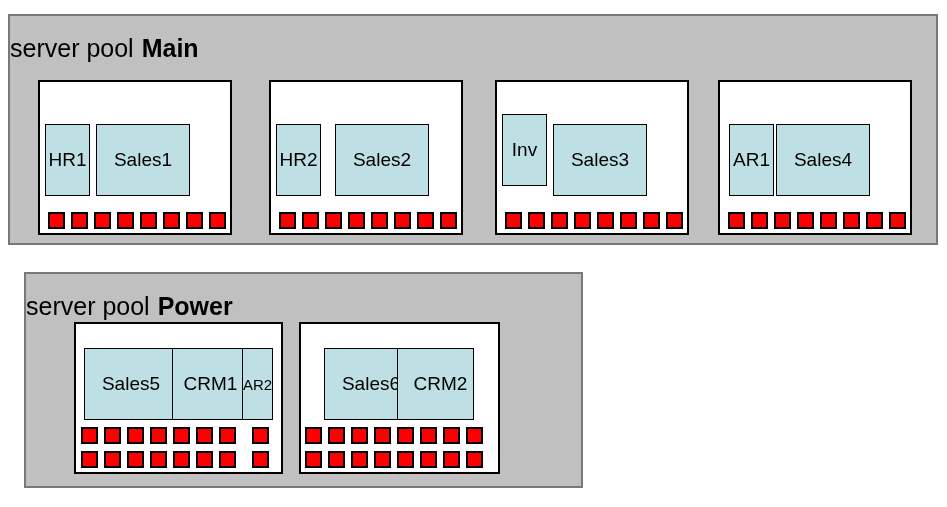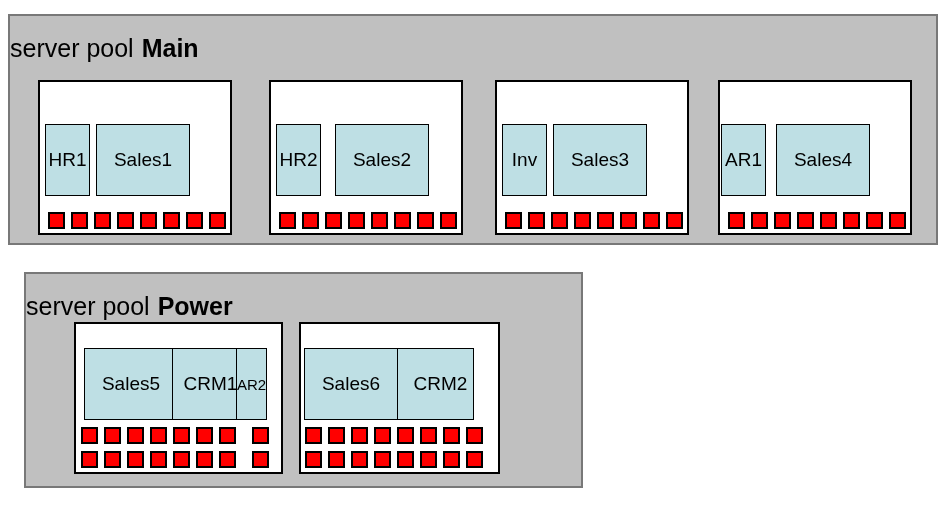--- a/index.html
+++ b/index.html
@@ -115,39 +115,39 @@
             <div class="cpu"></div>
             <div class="cpu"></div>
             <div class="cpu"></div>
             <div class="cpu"></div>
             <div class="cpu"></div>
             <div class="cpu"></div>
             <div class="cpu"></div>
           </div>
         </div>
         <div class="server" style="left: 485px; top: 64px; width: 194px; height: 155px;">
-          <div class="vm size-s" style="left: 5px; top: 42px;">
+          <div class="vm size-s" style="left: 5px; top: 32px;">
             <span>Inv</span>
           </div>
           <div class="vm size-l" style="left: 56px; top: 42px;">
             <span>Sales3</span>
           </div>
           <div class="cpu-row" style="left: 8px; top: 130px;">
             <div class="cpu"></div>
             <div class="cpu"></div>
             <div class="cpu"></div>
             <div class="cpu"></div>
             <div class="cpu"></div>
             <div class="cpu"></div>
             <div class="cpu"></div>
             <div class="cpu"></div>
           </div>
         </div>
         <div class="server" style="left: 708px; top: 64px; width: 194px; height: 155px;">
-          <div class="vm size-s" style="left: 1px; top: 42px;">
+          <div class="vm size-s" style="left: 9px; top: 42px;">
             <span>AR1</span>
           </div>
           <div class="vm size-l" style="left: 56px; top: 42px;">
             <span>Sales4</span>
           </div>
           <div class="cpu-row" style="left: 8px; top: 130px;">
             <div class="cpu"></div>
             <div class="cpu"></div>
             <div class="cpu"></div>
             <div class="cpu"></div>
@@ -163,21 +163,21 @@
   <section class="pool pool-power">
     <div class="pool-title"><span>server pool</span><b>Power</b></div>
     <div class="servers">
         <div class="server" style="left: 48px; top: 48px; width: 209px; height: 152px;">
           <div class="vm size-l" style="left: 8px; top: 24px;">
             <span>Sales5</span>
           </div>
           <div class="vm size-m" style="left: 96px; top: 24px;">
             <span>CRM1</span>
           </div>
-          <div class="vm size-xs" style="left: 160px; top: 24px;">
+          <div class="vm size-xs" style="left: 166px; top: 24px;">
             <span>AR2</span>
           </div>
           <div class="cpu-row" style="left: 5px; top: 103px;">
             <div class="cpu"></div>
             <div class="cpu"></div>
             <div class="cpu"></div>
             <div class="cpu"></div>
             <div class="cpu"></div>
             <div class="cpu"></div>
             <div class="cpu"></div>
@@ -190,21 +190,21 @@
             <div class="cpu"></div>
             <div class="cpu"></div>
             <div class="cpu"></div>
             <div class="cpu"></div>
             <div class="cpu"></div>
             <div class="cpu-gap"></div>
             <div class="cpu"></div>
           </div>
         </div>
         <div class="server" style="left: 273px; top: 48px; width: 201px; height: 152px;">
-          <div class="vm size-l" style="left: 3px; top: 24px;">
+          <div class="vm size-l" style="left: 23px; top: 24px;">
             <span>Sales6</span>
           </div>
           <div class="vm size-m" style="left: 96px; top: 24px; padding-left: 10px;">
             <span>CRM2</span>
           </div>
           <div class="cpu-row" style="left: 4px; top: 103px;">
             <div class="cpu"></div>
             <div class="cpu"></div>
             <div class="cpu"></div>
             <div class="cpu"></div>

